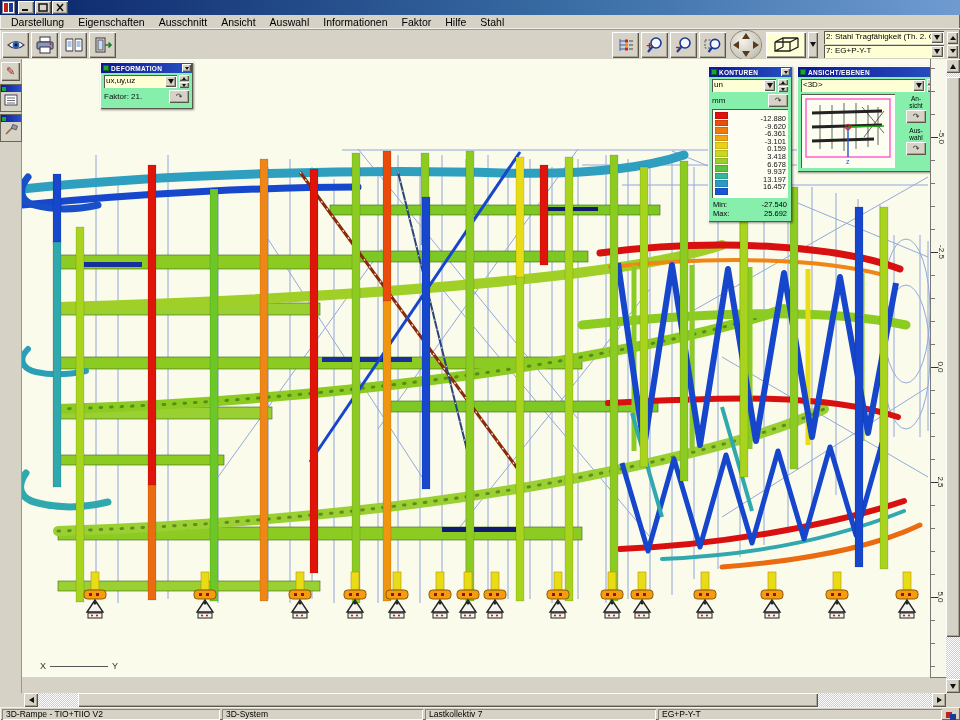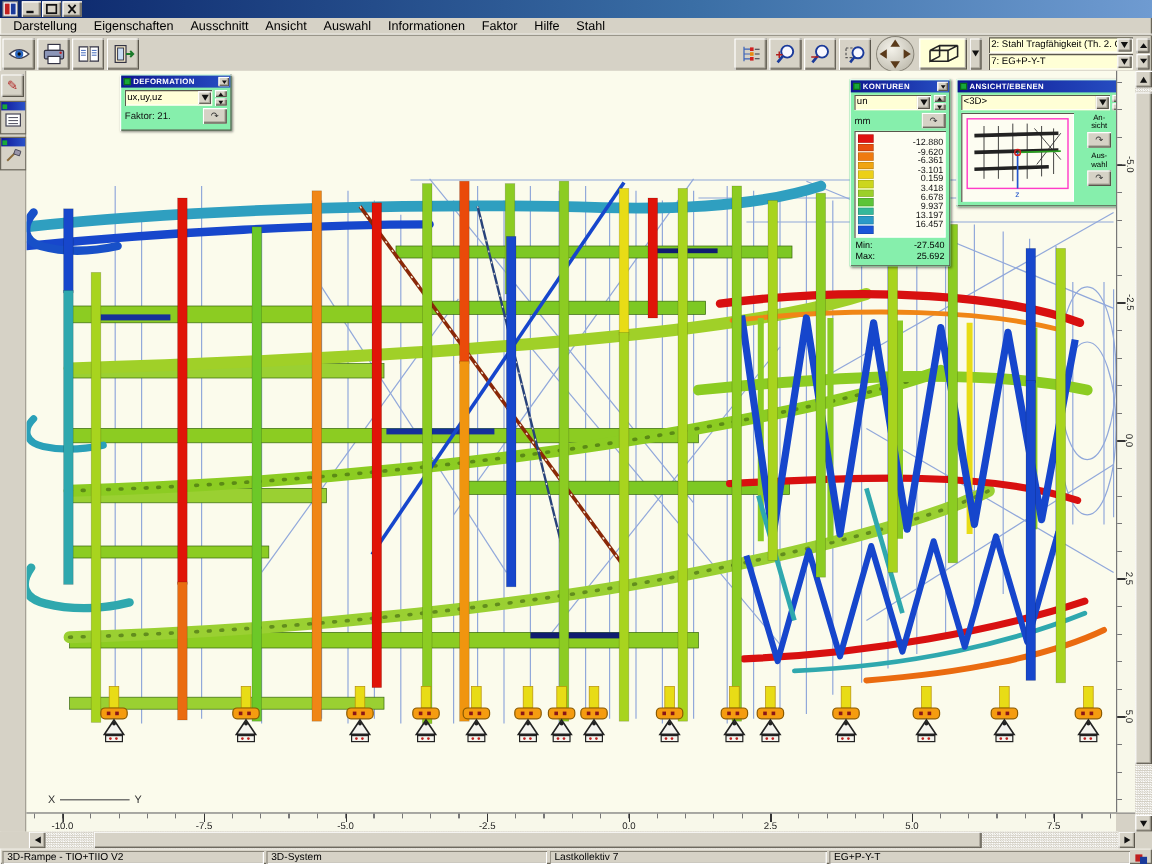--- a/index.html
+++ b/index.html
@@ -83,21 +83,21 @@
   #hscrollrow .sb { width:14px; height:14px; }
   #hscrollrow .track { flex:1; position:relative; background:repeating-conic-gradient(#fff 0 25%,#d0ccc0 0 50%) 0 0/2px 2px; }
   #hscrollrow .thumb { position:absolute; top:0; height:14px; left:40px; width:740px; }
   #hscrollrow .corner { width:14px; background:#d6d2c6; }
   .tri-l { width:0;height:0;border-top:3.5px solid transparent;border-bottom:3.5px solid transparent;border-right:5px solid #111; }
   .tri-r { width:0;height:0;border-top:3.5px solid transparent;border-bottom:3.5px solid transparent;border-left:5px solid #111; }
 
   
   #statusbar { height:13px; display:flex; gap:2px; padding:1px 2px 0 2px; border-top:1px solid #f2f0ea; }
   #statusbar .cell { box-shadow:inset 1px 1px 0 #8a867a, inset -1px -1px 0 #fff; font-size:8.5px; line-height:11px; padding:0 4px; white-space:nowrap; overflow:hidden; }
-  #statusbar .c0 { width:218px; } #statusbar .c1 { width:234px; } #statusbar .c2 { width:231px; } #statusbar .c3 { flex:1; }
+  #statusbar .c0 { width:218px; } #statusbar .c1 { width:201px; } #statusbar .c2 { width:231px; } #statusbar .c3 { flex:1; }
   #statusbar .sicon { width:14px; display:flex; align-items:center; justify-content:center; }
 
   
   .fpanel { position:absolute; background:#86efac; box-shadow: inset 1px 1px 0 #fff, inset -1px -1px 0 #5a564c, 1px 1px 2px rgba(0,0,0,.45); padding:1px; }
   .fhdr { height:10px; background:linear-gradient(to right,#0e1690,#2750c4); display:flex; align-items:center; padding:0 1px 0 2px; }
   .fhdr .picon { width:6px; height:6px; background:#18a838; box-shadow:inset 0 0 0 1px #0a6a1a; margin-right:2px; }
   .fhdr .pt { color:#fff; font-size:6.5px; font-weight:bold; letter-spacing:.3px; flex:1; white-space:nowrap; }
   .fhdr .pbtn { width:9px; height:8px; }
   .fhdr .pbtn .tri-dn { border-left-width:2.5px; border-right-width:2.5px; border-top-width:3.5px; }
   .fbody { padding:2px 3px 3px; }
@@ -646,31 +646,20 @@
               <button class="btn redraw">
                   <span>↷</span>
                 </button>
             </div>
           </div>
         </div>
       </div>
 
     </div>
 
-    <div id="hruler">
-
-    <span class="rlabel" style="left: 30px;">-10.0</span>
-        <span class="rlabel" style="left: 148px;">-7.5</span>
-        <span class="rlabel" style="left: 266px;">-5.0</span>
-        <span class="rlabel" style="left: 384px;">-2.5</span>
-        <span class="rlabel" style="left: 502px;">0.0</span>
-        <span class="rlabel" style="left: 620px;">2.5</span>
-        <span class="rlabel" style="left: 738px;">5.0</span>
-        <span class="rlabel" style="left: 856px;">7.5</span>
-      </div>
   </div>
 
   <div id="vrulercol">
     <div id="vruler">
 
     <span class="rlabel" style="top: 78px;">-5.0</span>
         <span class="rlabel" style="top: 193px;">-2.5</span>
         <span class="rlabel" style="top: 308px;">0.0</span>
         <span class="rlabel" style="top: 423px;">2.5</span>
         <span class="rlabel" style="top: 538px;">5.0</span>

